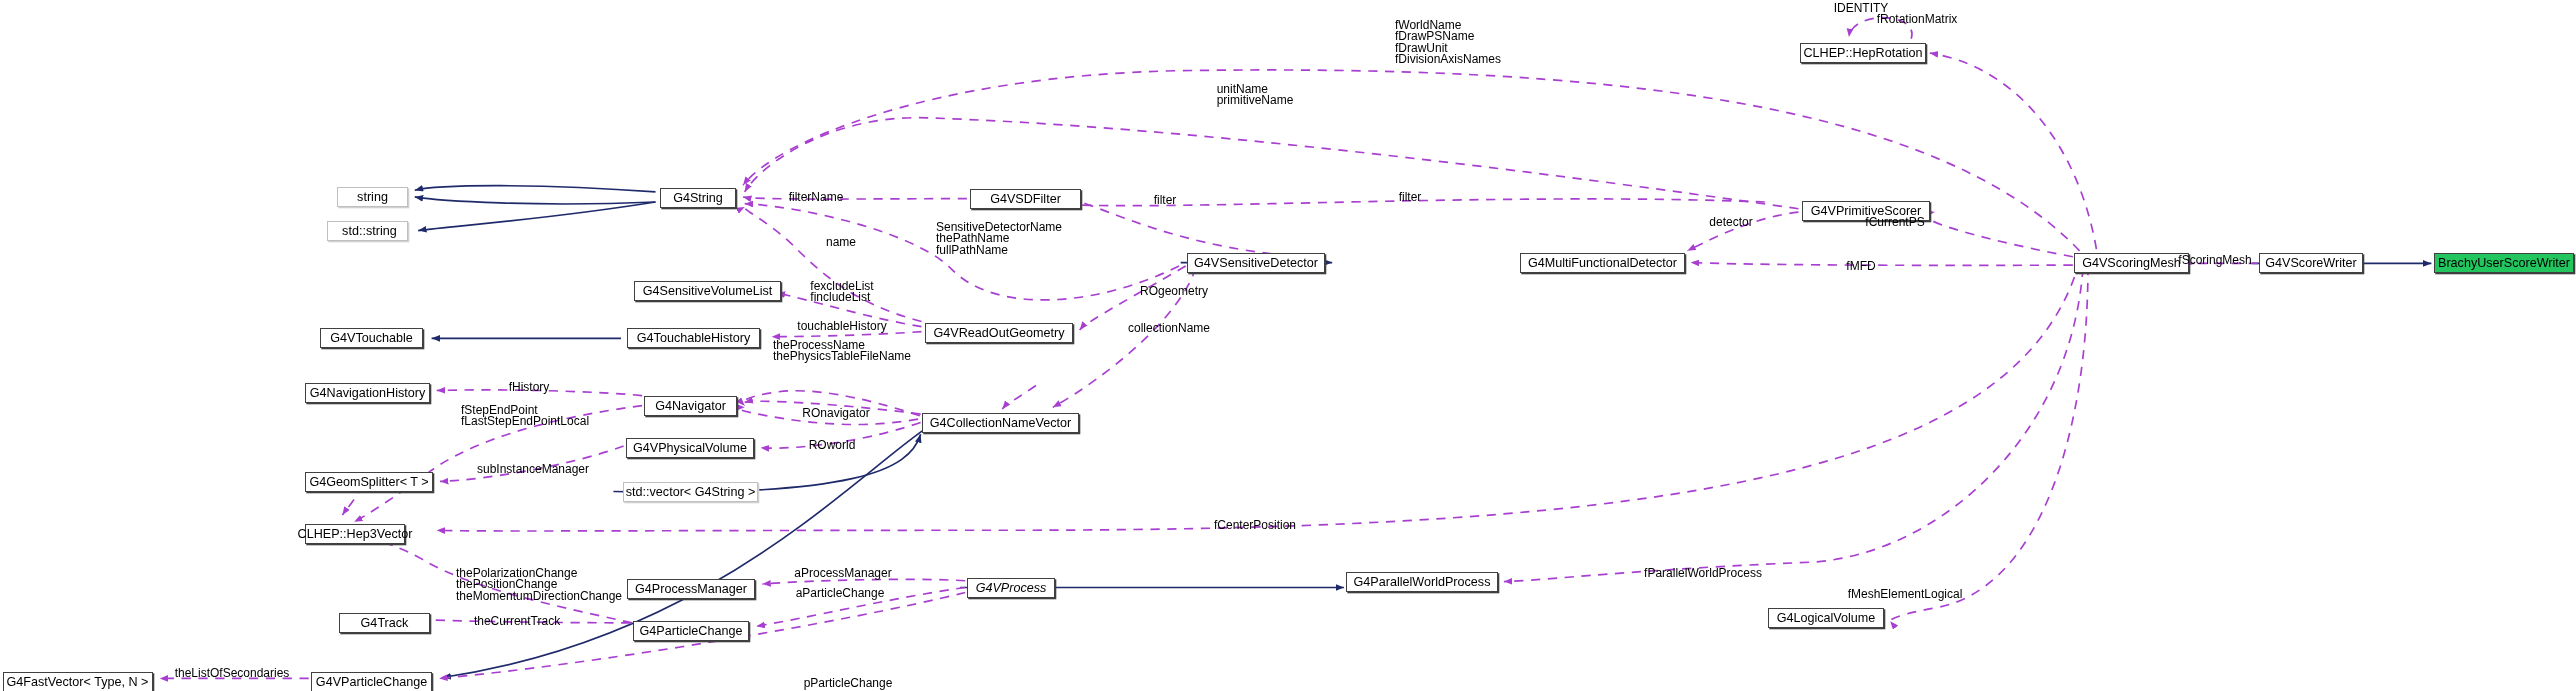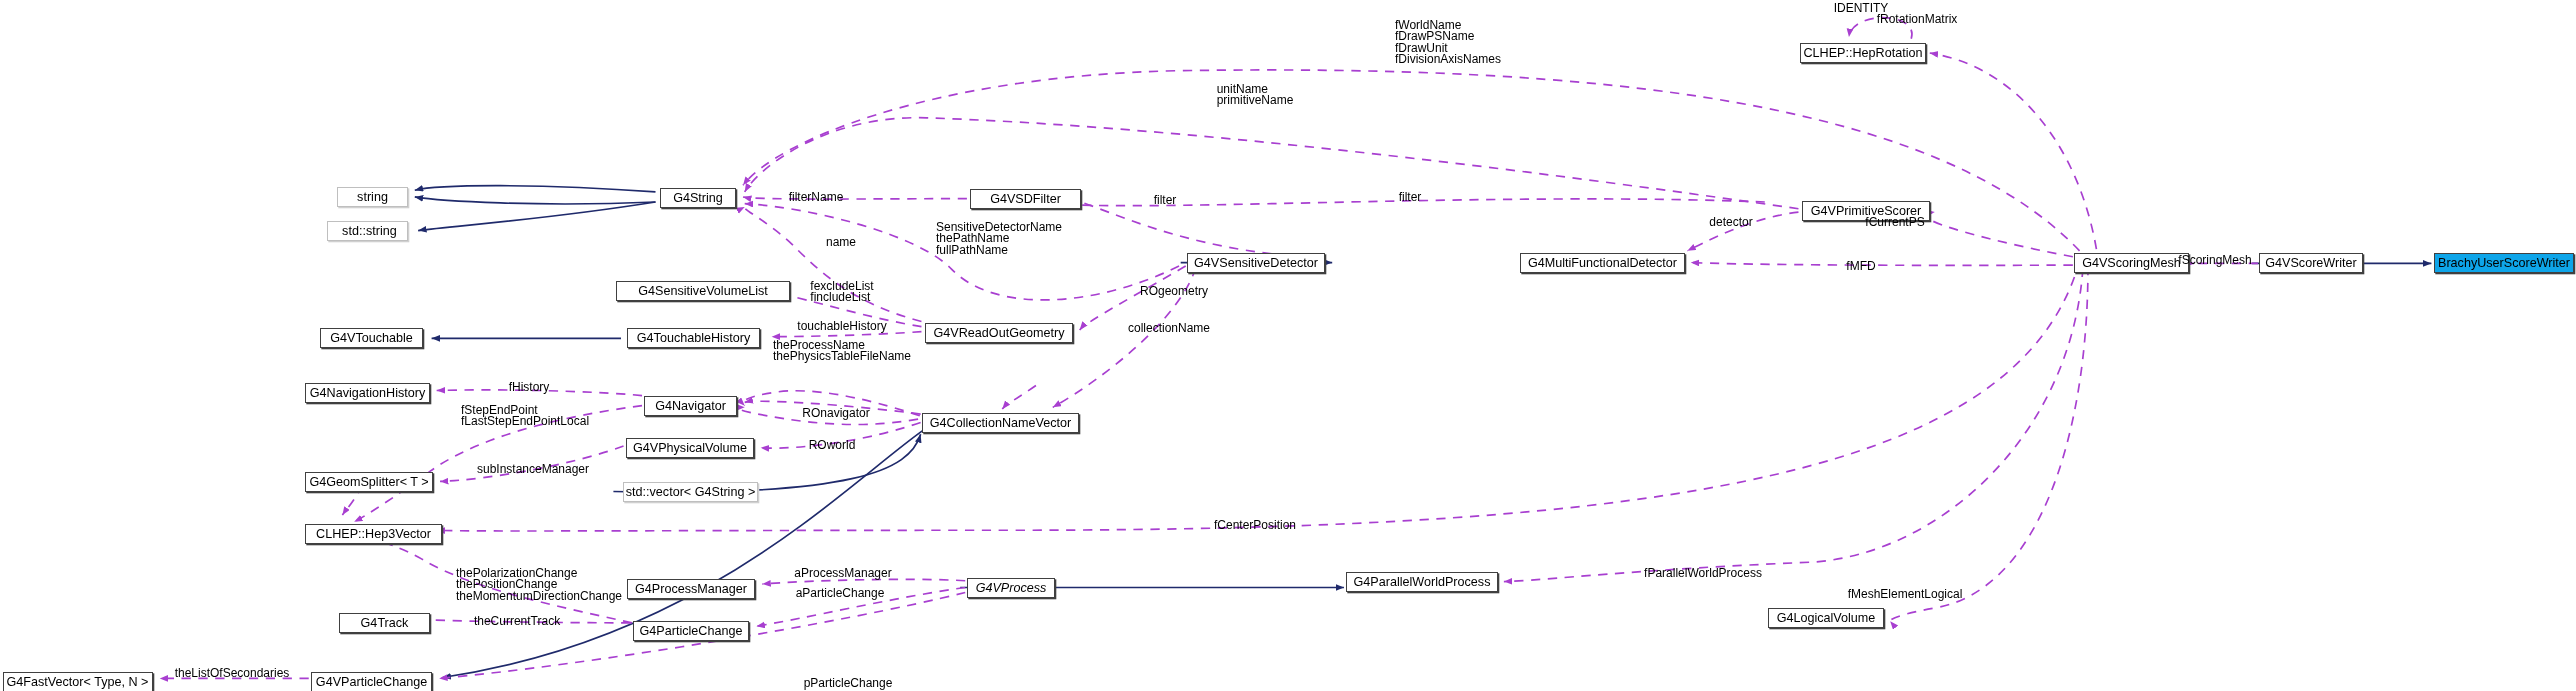--- a/index.html
+++ b/index.html
@@ -27,21 +27,21 @@
     line-height:1;
     padding:0 4.2px;
     height:20px;
   }
   .node.light{
     border:0.8px solid #bfbfbf;
     box-shadow:1.3px 1.3px 0 0 #d0d0d0;
     justify-content:center;
   }
   .node.highlight{
-    background:#0ea5e9;
+    background:#22c55e;
     border:0.8px solid #404040;
     box-shadow:1.3px 1.3px 0 0 #404040;
     justify-content:center;
   }
   .elabel{
     position:absolute;
     font-size:12px;
     color:#000000;
     white-space:pre;
     text-align:left;
@@ -152,21 +152,21 @@
   <div>
     <div class="node light" style="left:337px;top:187px;width:71px;">
       <span>string</span>
     </div>
     <div class="node light" style="left:327px;top:221px;width:81px;padding-left:8px;">
       <span>std::string</span>
     </div>
     <div class="node" style="left:660px;top:188px;width:76px;">
       <span>G4String</span>
     </div>
-    <div class="node" style="left:616px;top:281px;width:174px;">
+    <div class="node" style="left:634px;top:281px;width:147px;">
       <span>G4SensitiveVolumeList</span>
     </div>
     <div class="node" style="left:320px;top:328px;width:103px;">
       <span>G4VTouchable</span>
     </div>
     <div class="node" style="left:627px;top:328px;width:133px;">
       <span>G4TouchableHistory</span>
     </div>
     <div class="node" style="left:970px;top:189px;width:111px;">
       <span>G4VSDFilter</span>
@@ -185,21 +185,21 @@
     </div>
     <div class="node" style="left:305px;top:472px;width:128px;">
       <span>G4GeomSplitter&lt; T &gt;</span>
     </div>
     <div class="node light" style="left:623px;top:482px;width:135px;">
       <span>std::vector&lt; G4String &gt;</span>
     </div>
     <div class="node" style="left:922px;top:413px;width:157px;">
       <span>G4CollectionNameVector</span>
     </div>
-    <div class="node" style="left:305px;top:524px;width:137px;">
+    <div class="node" style="left:305px;top:524px;width:100px;">
       <span>CLHEP::Hep3Vector</span>
     </div>
     <div class="node" style="left:627px;top:579px;width:128px;">
       <span>G4ProcessManager</span>
     </div>
     <div class="node" style="left:339px;top:613px;width:91px;">
       <span>G4Track</span>
     </div>
     <div class="node" style="left:633px;top:621px;width:116px;">
       <span>G4ParticleChange</span>

